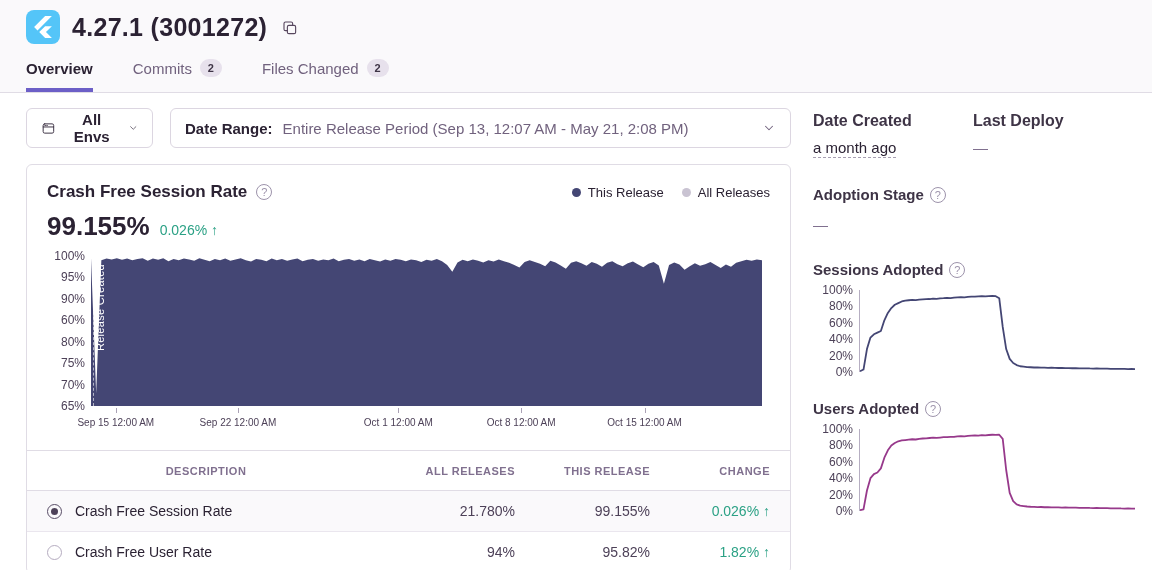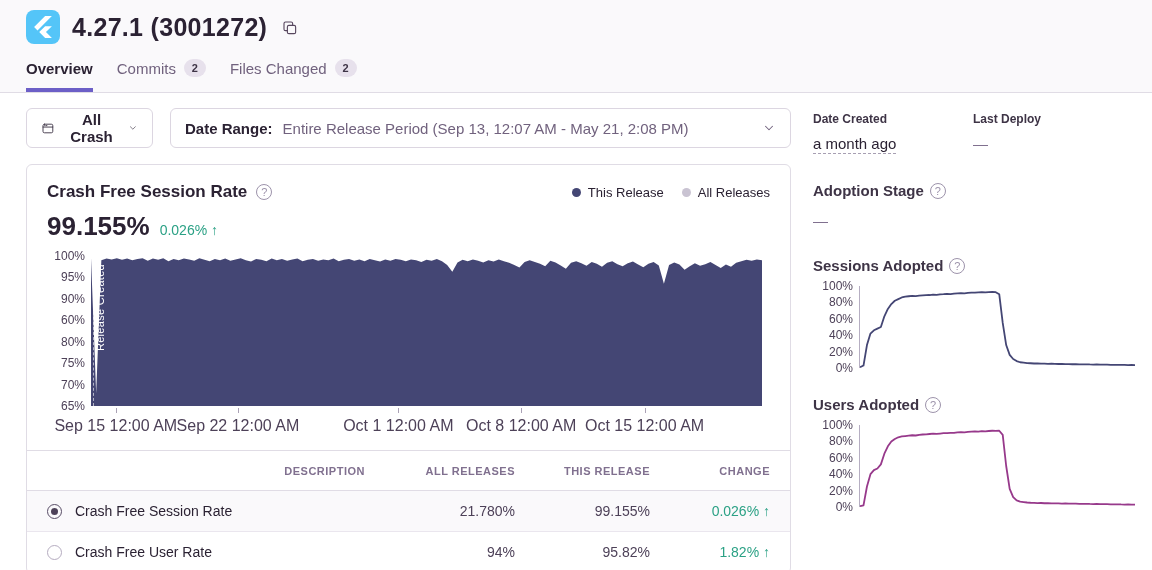--- a/index.html
+++ b/index.html
@@ -9,21 +9,21 @@
     background:#ffffff; color:#2b2233;
     font-family:"Liberation Sans", sans-serif;
     font-size:14px;
   }
   
   .page-header { background:#faf9fb; border-bottom:1px solid #e0dce5; padding:10px 26px 0; }
   .title-row { display:flex; align-items:center; gap:12px; }
   .app-icon { width:34px; height:34px; border-radius:8px; background:#54c5f8; display:flex; align-items:center; justify-content:center; flex:0 0 auto; }
   .page-title { font-size:25px; font-weight:700; margin:0; letter-spacing:.3px; color:#2b2233; }
   .copy-btn { background:none; border:none; padding:2px; cursor:pointer; display:flex; margin-top:2px; }
-  .tabs { display:flex; gap:24px; margin-top:15px; }
+  .tabs { display:flex; gap:40px; margin-top:15px; }
   .tab { display:flex; align-items:center; gap:8px; padding-bottom:11px; font-size:15px; color:#71627e; border-bottom:4px solid transparent; cursor:pointer; }
   .tab.active { color:#2b2233; font-weight:700; border-bottom-color:#6c5fc7; }
   .badge { background:#e7e1ec; color:#3e3446; border-radius:10px; min-width:22px; height:18px; padding:0 7px; font-size:11px; font-weight:700; display:inline-flex; align-items:center; justify-content:center; }
 
   
   .main { display:flex; gap:22px; padding:15px 16px 0 26px; }
   .content-left { width:765px; flex:0 0 auto; }
   .sidebar { flex:1 1 auto; padding-top:4px; }
 
   
@@ -45,46 +45,46 @@
   .legend-dot { width:9px; height:9px; border-radius:50%; background:#ccc; }
 
   
   .chart-box { position:relative; height:150px; margin:14px 28px 0 16px; padding-left:48px; }
   .ylabels { position:absolute; left:0; top:0; bottom:0; width:42px; }
   .ylabels span { position:absolute; right:0; transform:translateY(-50%); font-size:12px; color:#4d4158; white-space:nowrap; }
   .plot { position:relative; width:100%; height:100%; }
   .plot svg { width:100%; height:100%; display:block; }
   .release-line { position:absolute; left:2px; top:0; bottom:0; border-left:1px dashed rgba(255,255,255,.6); }
   .release-label { position:absolute; left:3px; top:8px; color:#ffffff; font-size:11px; writing-mode:vertical-rl; transform:rotate(180deg); letter-spacing:.3px; }
-  .xlabels { position:relative; margin:8px 28px 0 64px; height:20px; font-size:16px; color:#4d4158; }
+  .xlabels { position:relative; margin:8px 28px 0 64px; height:20px; font-size:10px; color:#4d4158; }
   .xlabels span { position:absolute; transform:translateX(-50%); white-space:nowrap; top:3px; }
   .xlabels i.tick { position:absolute; width:1px; height:5px; background:#aaa1b5; top:-6px; }
 
   .mini-section { margin-top:28px; }
   .mini-chart { position:relative; height:82px; margin-top:12px; padding-left:46px; width:322px; }
   .mini-chart .ylabels { width:40px; }
   .mini-chart .plot { border-left:1px solid #b6aec2; }
 
   
   table.metrics { width:100%; border-collapse:collapse; margin-top:16px; font-size:14px; }
   table.metrics thead th { text-transform:uppercase; font-size:11px; letter-spacing:.5px; color:#80708f; font-weight:700; text-align:right; padding:14px 20px 13px; border-top:1px solid #e0dce5; border-bottom:1px solid #e0dce5; }
-  table.metrics thead th:first-child { text-align:right; }
+  table.metrics thead th:first-child { text-align:center; }
   table.metrics td { padding:12px 20px; text-align:right; color:#4d4158; border-bottom:1px solid #eae6ee; }
   table.metrics td.desc { text-align:left; color:#2b2233; }
   table.metrics tr.selected { background:#faf9fb; }
   table.metrics .change { color:#2ba185; }
   .col-all { width:150px; } .col-this { width:135px; } .col-change { width:120px; }
   .desc-inner { display:flex; align-items:center; gap:13px; }
   .radio { width:15px; height:15px; border-radius:50%; border:1.5px solid #b5acc0; display:inline-block; position:relative; flex:0 0 auto; }
   .radio.checked { border-color:#584d66; }
   .radio.checked::after { content:""; position:absolute; left:3px; top:3px; width:7px; height:7px; border-radius:50%; background:#4d4158; }
 
   
   .meta-grid { display:grid; grid-template-columns:160px 1fr; row-gap:9px; }
-  .meta-label { font-size:12px; font-weight:700; color:#3e3446; }
+  .meta-label { font-size:16px; font-weight:700; color:#3e3446; }
   .meta-value { font-size:15px; color:#2b2233; }
   .dotted-underline { border-bottom:1px dashed #a79fb2; padding-bottom:1px; }
   .muted { color:#80708f; }
   .side-heading { font-size:15px; font-weight:700; color:#3e3446; margin:0; display:flex; align-items:center; gap:6px; }
   .adoption-stage { margin-top:30px; }
   .adoption-stage .meta-value { margin-top:13px; }
   .q { width:16px; height:16px; border:1px solid #9d93ab; border-radius:50%; color:#9d93ab; font-size:11px; font-weight:400; display:inline-flex; align-items:center; justify-content:center; flex:0 0 auto; }
 
   .icon-stroke { stroke:#3e3446; stroke-width:1.6; fill:none; stroke-linecap:round; stroke-linejoin:round; }
   .icon-stroke-muted { stroke:#57475e; stroke-width:1.5; fill:none; stroke-linecap:round; stroke-linejoin:round; }
@@ -126,21 +126,21 @@
   <div class="content-left">
 
     <div class="filter-row">
       <button class="btn env-btn">
         <svg width="17" height="17" viewBox="0 0 24 24" class="icon-stroke">
           <rect x="3.5" y="4.5" width="17" height="15" rx="2.5"></rect>
           <line x1="3.5" y1="9.5" x2="20.5" y2="9.5"></line>
           <line x1="6.3" y1="7" x2="7.3" y2="7"></line>
           <line x1="9.3" y1="7" x2="10.3" y2="7"></line>
         </svg>
-        <span>All Crash</span>
+        <span>All Envs</span>
         <svg width="12" height="12" viewBox="0 0 24 24" class="icon-stroke">
             <path d="M6 9l6 6 6-6"></path>
           </svg>
       </button>
       <button class="btn date-btn">
         <span>Date Range:</span>
         <span class="date-value">Entire Release Period (Sep 13, 12:07 AM - May 21, 2:08 PM)</span>
         <svg class="chev" width="14" height="14" viewBox="0 0 24 24" class2="" style="margin-left:auto; stroke:#71627e; stroke-width:1.8; fill:none; stroke-linecap:round; stroke-linejoin:round;">
             <path d="M6 9l6 6 6-6"></path>
           </svg>

